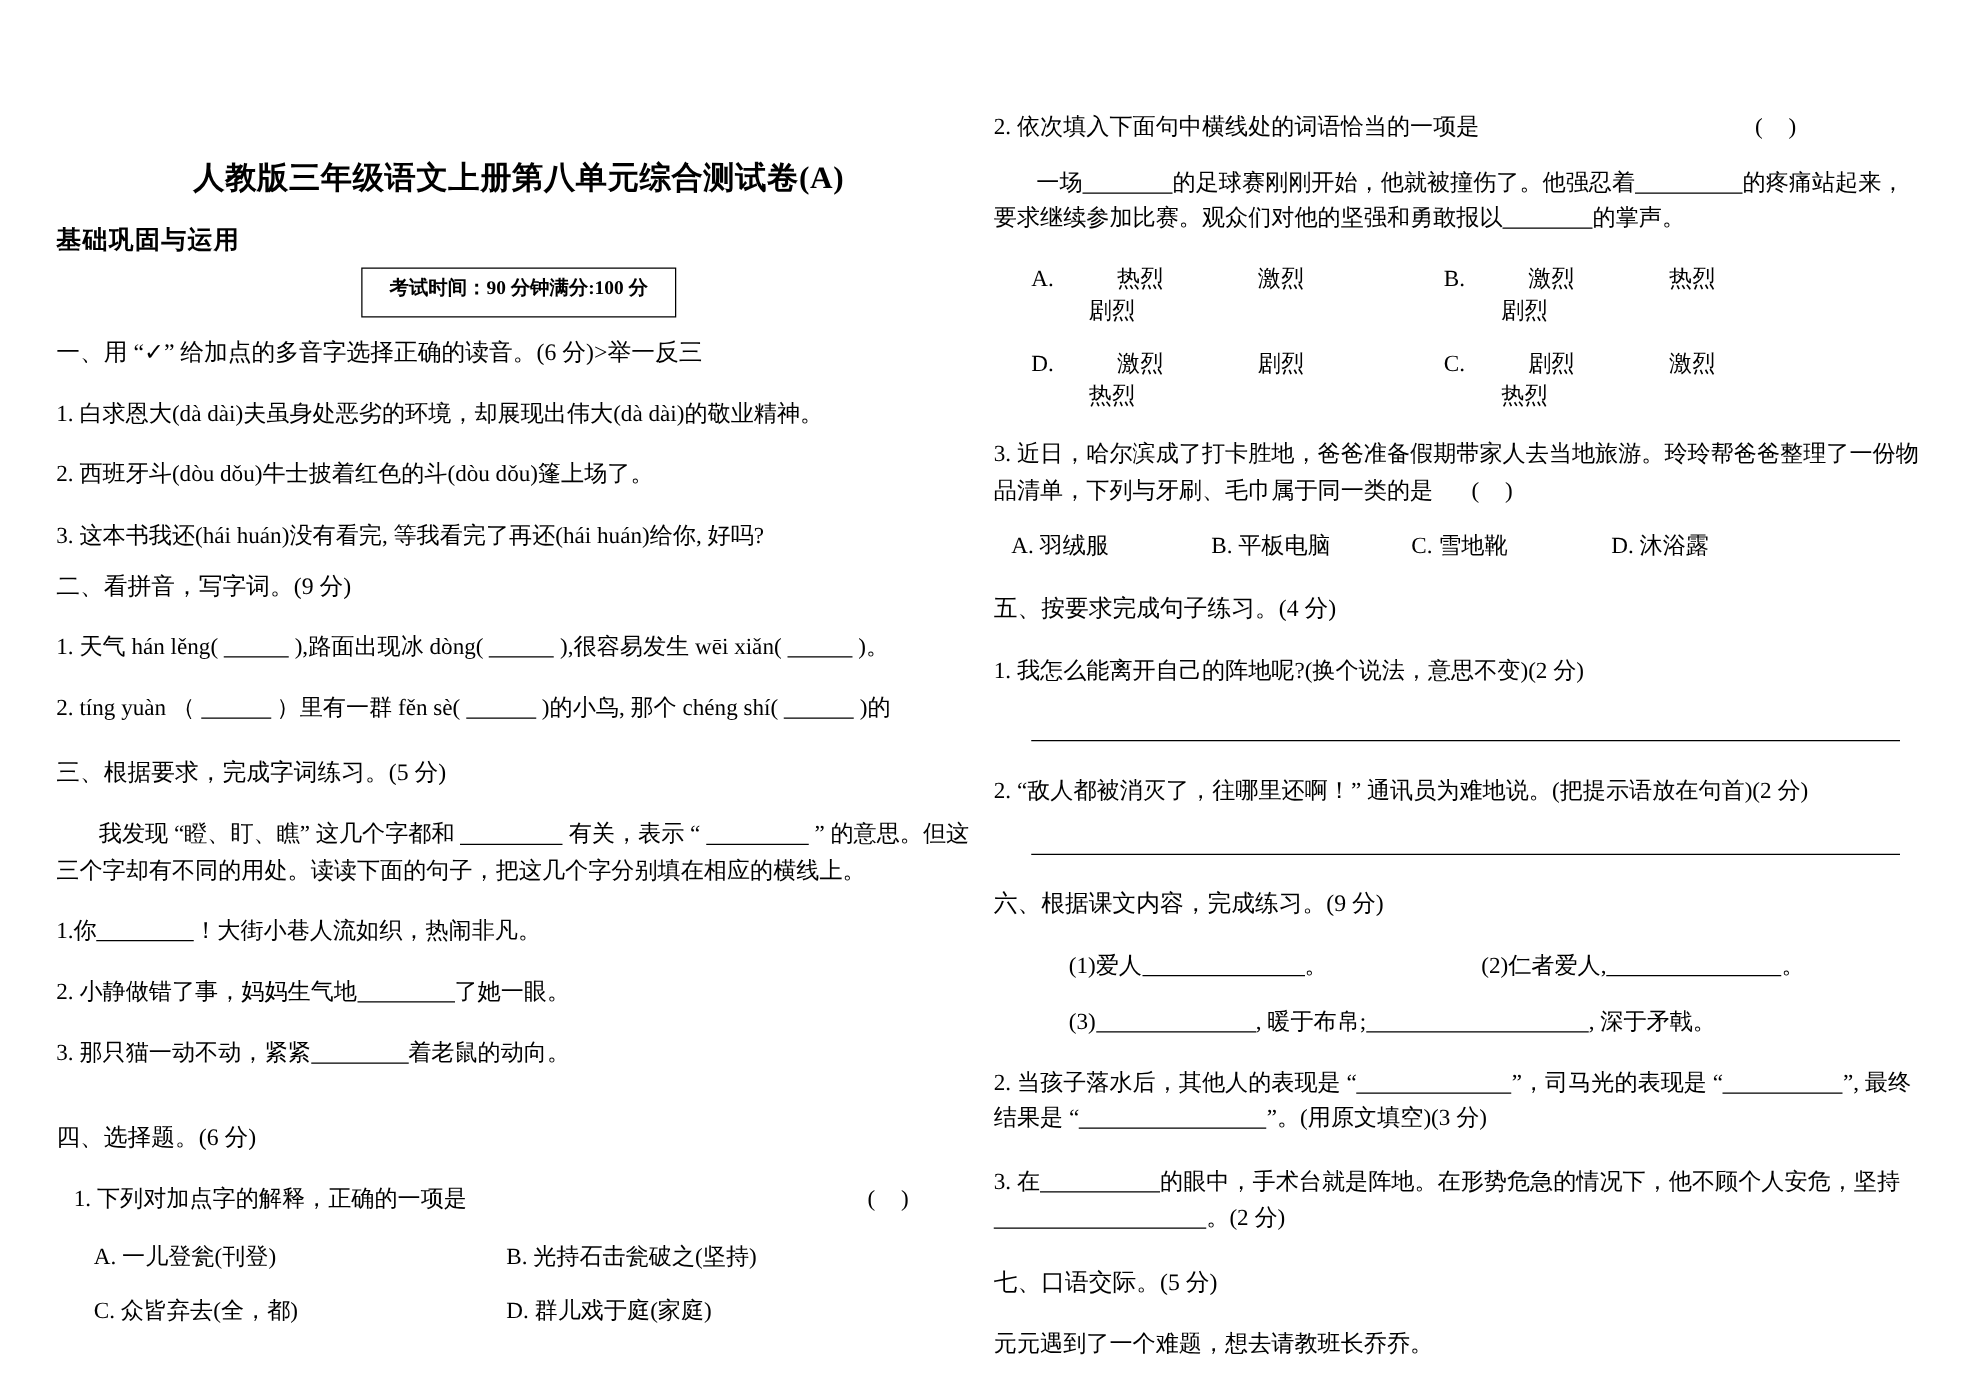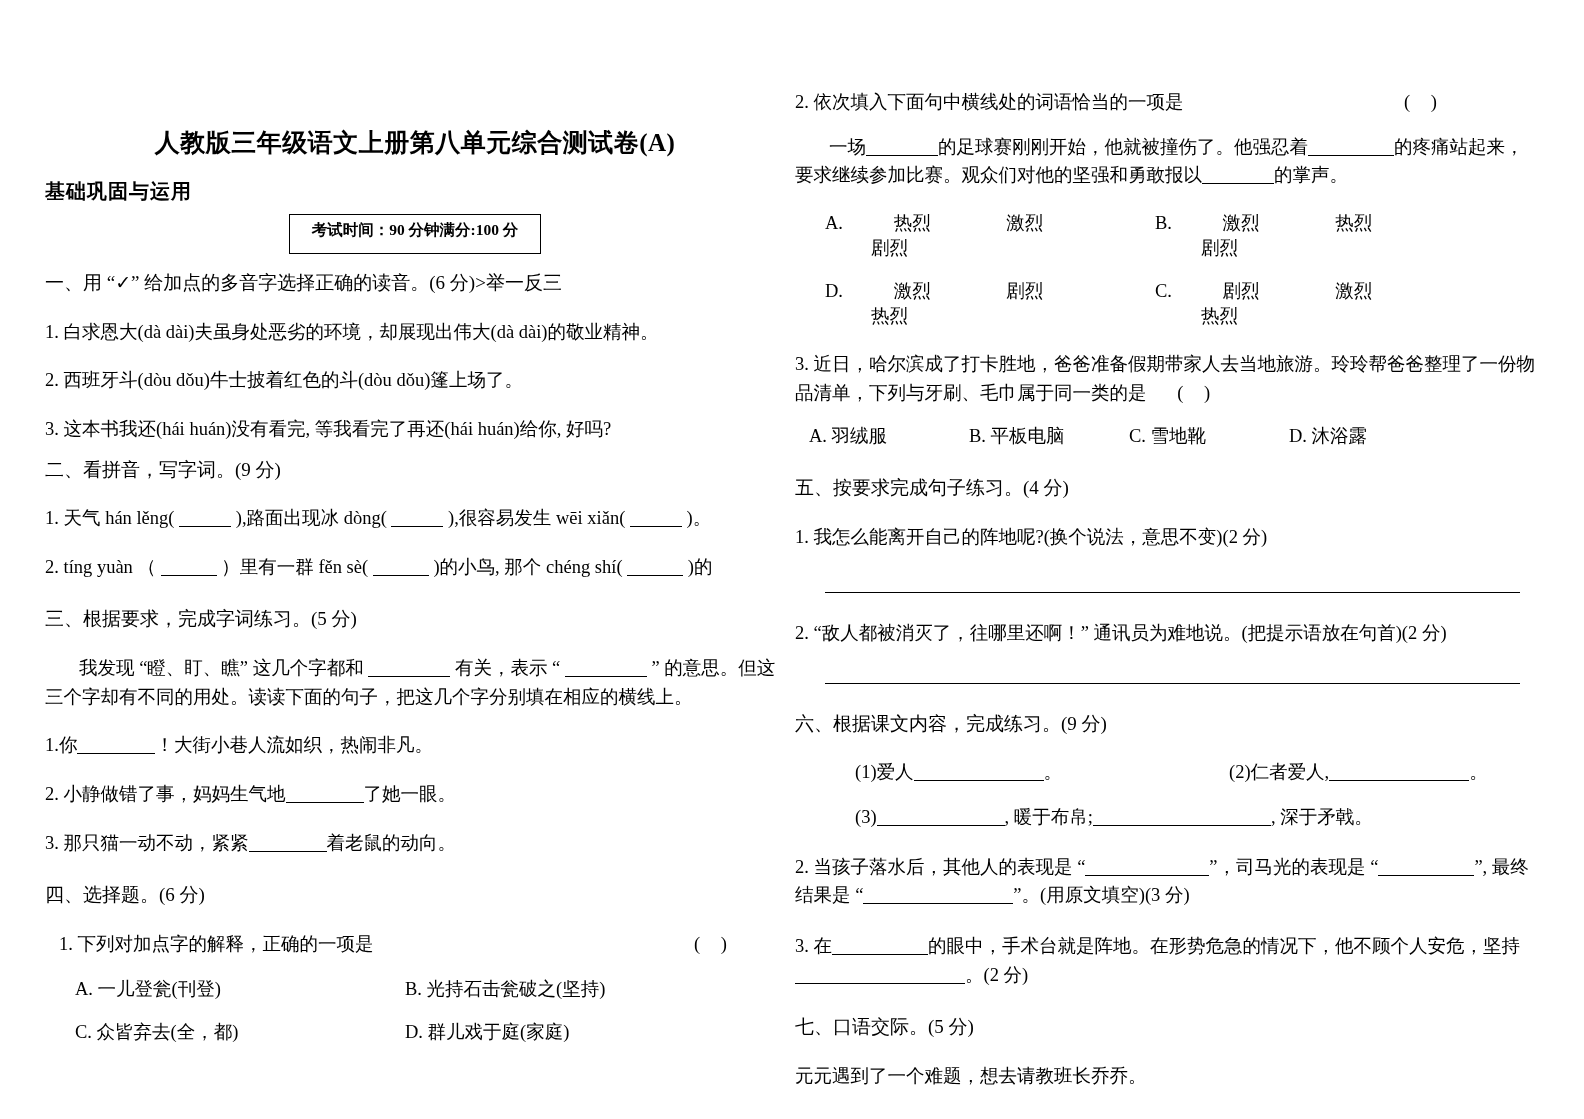--- a/index.html
+++ b/index.html
@@ -105,21 +105,21 @@
     height: 0;
     margin-top: 40px;
     margin-left: 30px;
     width: 695px;
   }
   .sub {
     padding-left: 60px;
     font-size: 18.5px;
     margin-top: 20px;
   }
-  .sub-row { display: flex; gap: 44px; }
+  .sub-row { display: flex; }
   .sub-row .a { width: 330px; }
 </style>
 </head>
 <body>
 
 <div class="page">
 
   <div class="col col-left">
 
     <div class="doc-title">人教版三年级语文上册第八单元综合测试卷(A)</div>
@@ -169,21 +169,21 @@
     <div class="q">
       <span>1.你</span><span class="bl" style="width:78px"></span><span>！大街小巷人流如织，热闹非凡。</span>
     </div>
     <div class="q">
       <span>2. 小静做错了事，妈妈生气地</span><span class="bl" style="width:78px"></span><span>了她一眼。</span>
     </div>
     <div class="q">
       <span>3. 那只猫一动不动，紧紧</span><span class="bl" style="width:78px"></span><span>着老鼠的动向。</span>
     </div>
 
-    <div class="sec-head" style="margin-top:24px">四、选择题。(6 分)</div>
+    <div class="sec-head" style="margin-top:40px">四、选择题。(6 分)</div>
 
     <div class="q" style="padding-left:14px">
       <span>1. 下列对加点字的解释，正确的一项是</span>
       <span class="paren" style="margin-right:50px">(    )</span>
     </div>
     <div class="opts opts-2">
       <div class="o">A. 一儿登瓮(刊登)</div>
       <div class="o">B. 光持石击瓮破之(坚持)</div>
     </div>
     <div class="opts opts-2">

